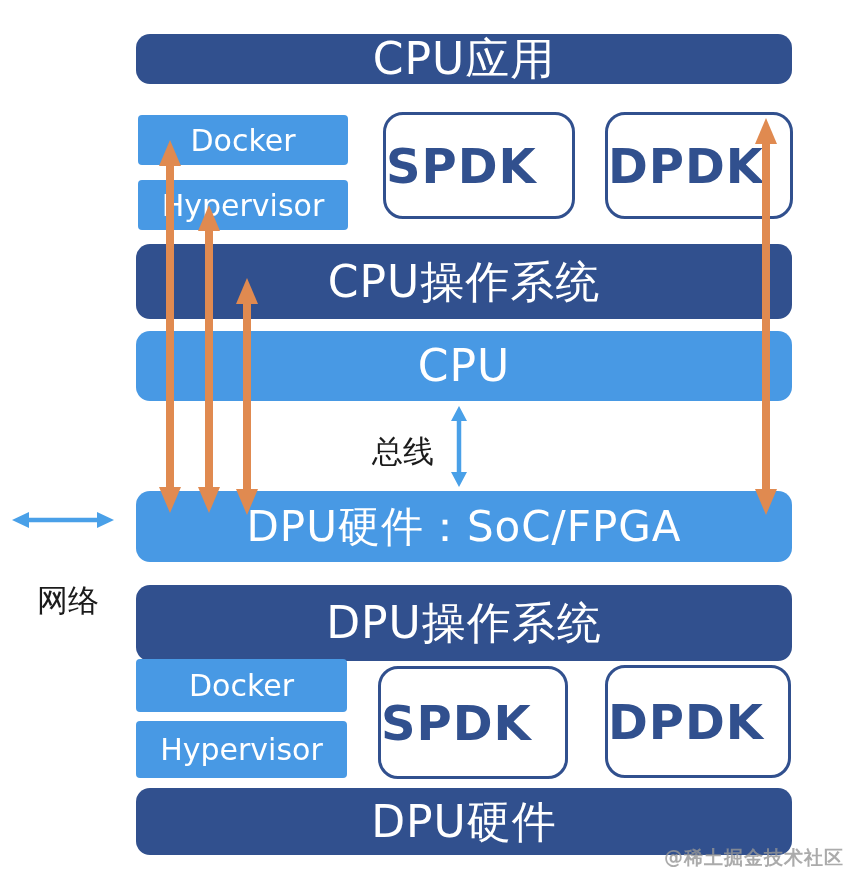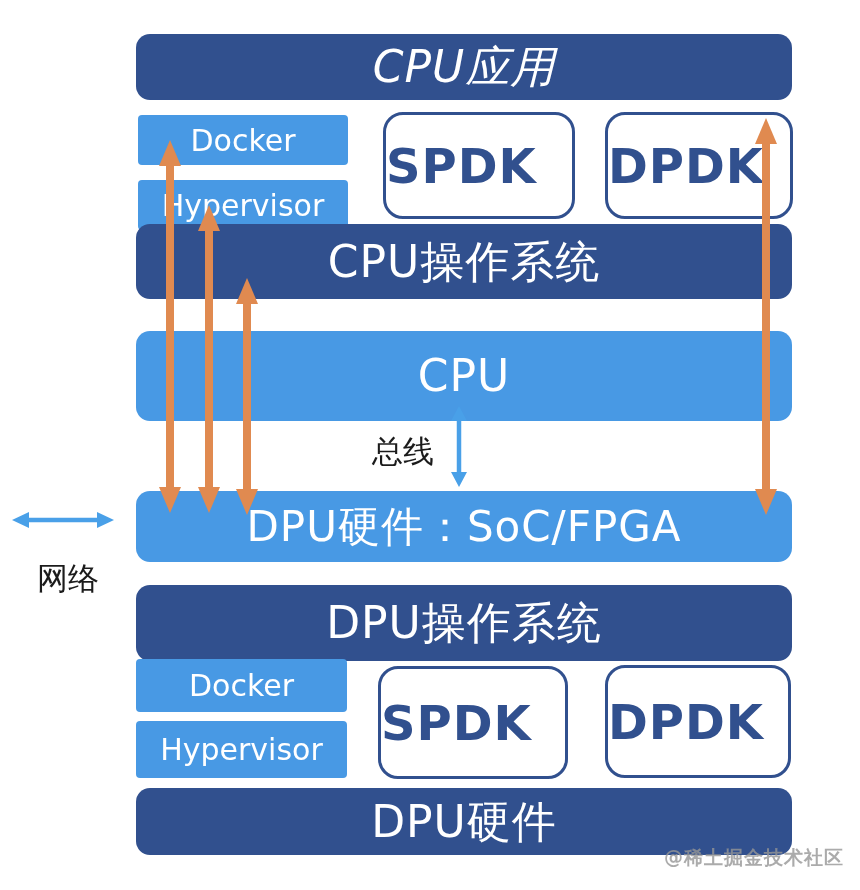--- a/index.html
+++ b/index.html
@@ -76,30 +76,30 @@
     left: 664px;
     top: 845px;
     font-size: 19px;
     letter-spacing: 1px;
     color: rgba(150,150,150,0.8);
     white-space: nowrap;
     font-weight: bold;
   }
 
   
-  #cpu-app   { left:136px; top:34px;  width:656px; height:66px;font-style:italic; }
+  #cpu-app   { left:136px; top:34px;  width:656px; height:50px; }
   #cpu-dock  { left:138px; top:115px; width:210px; height:50px; }
   #cpu-hyp   { left:138px; top:180px; width:210px; height:50px; }
   #cpu-spdk  { left:383px; top:112px; width:192px; height:107px; }
   #cpu-dpdk  { left:605px; top:112px; width:188px; height:107px; }
-  #cpu-os    { left:136px; top:224px; width:656px; height:75px; }
-  #cpu-hw    { left:136px; top:331px; width:656px; height:90px; }
+  #cpu-os    { left:136px; top:244px; width:656px; height:75px; }
+  #cpu-hw    { left:136px; top:331px; width:656px; height:70px; }
   #bus-label { left:365px; top:431px; width:76px; }
   #dpu-hw    { left:136px; top:491px; width:656px; height:71px; }
-  #net-label { left:30px;  top:558px; width:76px; }
+  #net-label { left:30px;  top:580px; width:76px; }
   #dpu-os    { left:136px; top:585px; width:656px; height:76px; }
   #dpu-dock  { left:136px; top:659px; width:211px; height:53px; }
   #dpu-hyp   { left:136px; top:721px; width:211px; height:57px; }
   #dpu-spdk  { left:378px; top:666px; width:190px; height:113px; }
   #dpu-dpdk  { left:605px; top:665px; width:186px; height:113px; }
   #dpu-app   { left:136px; top:788px; width:656px; height:67px; }
 
   .orange-shaft { stroke: var(--orange, #E08A50); stroke-width: 8; }
   .orange-head  { fill: var(--orange, #E08A50); }
   .blue-shaft   { stroke: var(--arrow_blue, #49A0E8); stroke-width: 4.5; }

